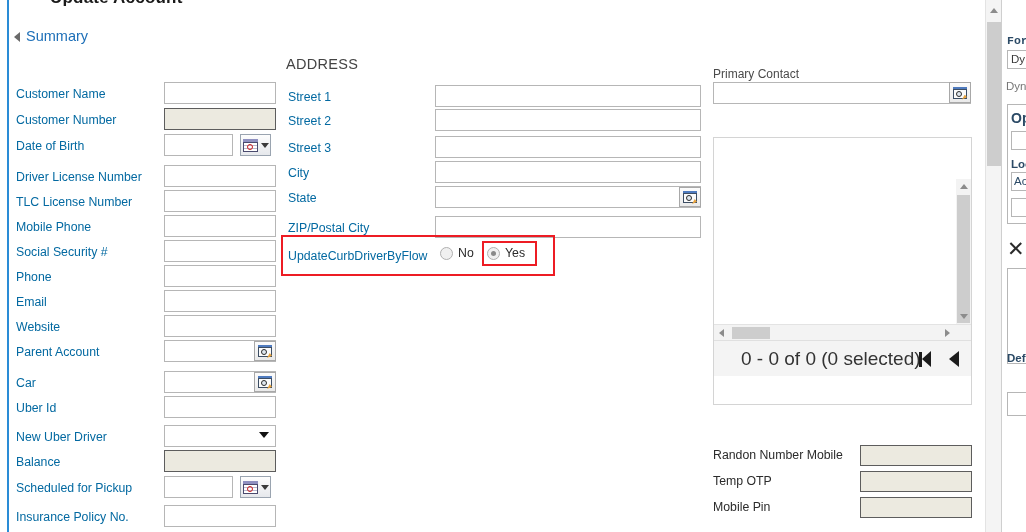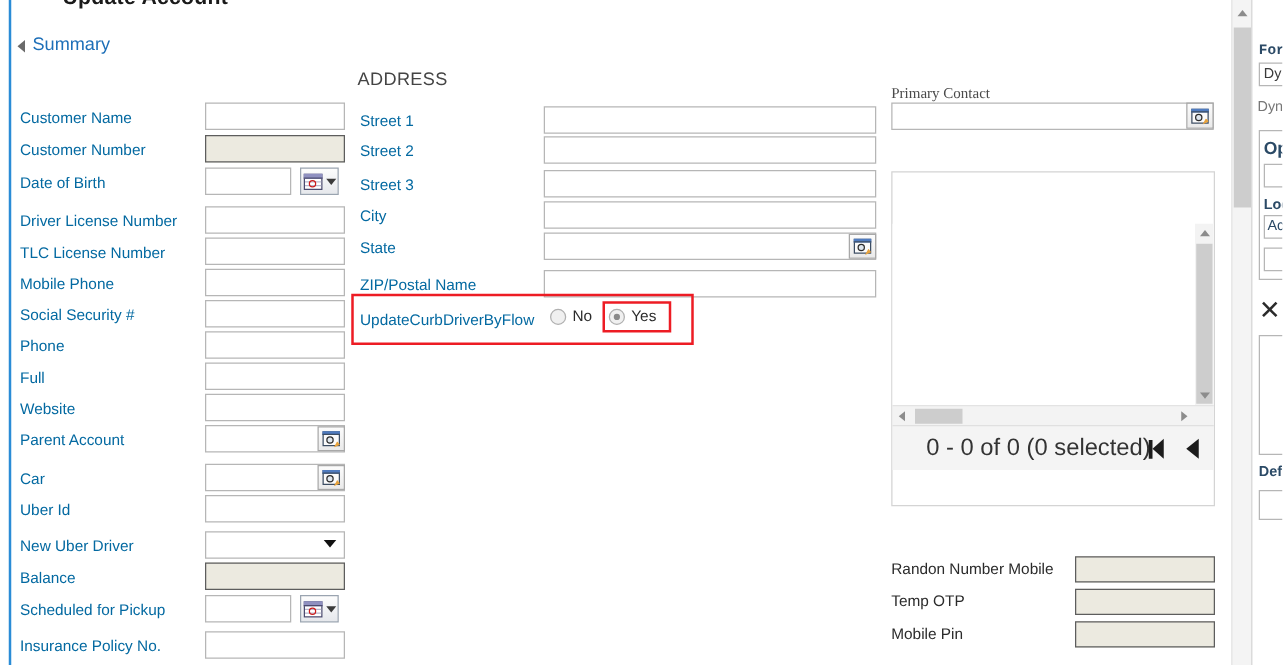--- a/index.html
+++ b/index.html
@@ -193,21 +193,21 @@
     content: "";
     position: absolute;
     left: 3px; top: 3px;
     width: 5px; height: 5px;
     border-radius: 50%;
     background: #8a8a8a;
   }
   .radio-lbl { font-size: 12.3px; color: #2b2b2b; }
 
   
-  #pc-label { position: absolute; left: 713px; top: 67px; font-size: 12px; color: #4a4a4a; font-family: Liberation Serif, serif; }
+  #pc-label { position: absolute; left: 713px; top: 67px; font-size: 12px; color: #4a4a4a; }
   #pc-input { position: absolute; left: 713px; top: 82px; width: 258px; height: 22px; background: #fff; border: 1px solid #b6b6b6; }
   #pc-lookup { position: absolute; left: 949px; top: 82px; width: 22px; height: 21px; }
 
   #grid {
     position: absolute;
     left: 713px; top: 137px;
     width: 259px; height: 268px;
     border: 1px solid #d4d4d4;
     background: #fff;
   }
@@ -364,21 +364,21 @@
       <div class="inp" style="left: 164px; top: 215px; width: 112px;"></div>
       <div class="fld" style="left: 16px; top: 242px;">
         <div class="lbl">Social Security #</div>
       </div>
       <div class="inp" style="left: 164px; top: 240px; width: 112px;"></div>
       <div class="fld" style="left: 16px; top: 267px;">
         <div class="lbl">Phone</div>
       </div>
       <div class="inp" style="left: 164px; top: 265px; width: 112px;"></div>
       <div class="fld" style="left: 16px; top: 292px;">
-        <div class="lbl">Full</div>
+        <div class="lbl">Email</div>
       </div>
       <div class="inp" style="left: 164px; top: 290px; width: 112px;"></div>
       <div class="fld" style="left: 16px; top: 317px;">
         <div class="lbl">Website</div>
       </div>
       <div class="inp" style="left: 164px; top: 315px; width: 112px;"></div>
       <div class="fld" style="left: 16px; top: 342px;">
         <div class="lbl">Parent Account</div>
       </div>
       <div class="inp" style="left: 164px; top: 340px; width: 112px;"></div>
@@ -458,21 +458,21 @@
       <div class="inp" style="left: 435px; top: 186px; width: 266px;"></div>
       <div class="lookupbtn" style="left: 679px; top: 187px;">
         <span class="mag">
           <span class="scr"></span>
           <span class="scrtop"></span>
           <span class="lens"></span>
           <span class="hand"></span>
         </span>
       </div>
       <div class="fld" style="left: 288px; top: 218px;">
-        <div class="lbl">ZIP/Postal Name</div>
+        <div class="lbl">ZIP/Postal City</div>
       </div>
       <div class="inp" style="left: 435px; top: 216px; width: 266px;"></div>
     </div>
 
   <div class="fld" style="left:288px; top:246px;">
     <div class="lbl">UpdateCurbDriverByFlow</div>
   </div>
   <div class="radio-wrap" style="left:440px; top:246px;">
     <div class="radio"></div>
     <div class="radio-lbl">No</div>
@@ -540,15 +540,15 @@
   <div class="sp-txt" style="left:4px; top:80px; color:#777;">Dyna</div>
   <div class="sp-box" style="left:5px; top:104px; width:44px; height:120px;"></div>
   <div class="sp-txt sp-bold" style="left:9px; top:110px; font-size:14px;">Op</div>
   <div class="sp-box" style="left:9px; top:131px; width:40px;"></div>
   <div class="sp-txt sp-bold" style="left:9px; top:158px;">Loc</div>
   <div class="sp-box" style="left:9px; top:172px; width:40px;"></div>
   <div class="sp-txt" style="left:12px; top:175px; color:#2b4a66;text-align:right;">Ac</div>
   <div class="sp-box" style="left:9px; top:198px; width:40px;"></div>
   <div id="sp-x">✕</div>
   <div class="sp-box" style="left:5px; top:268px; width:44px; height:96px;"></div>
-  <div class="sp-txt sp-bold" style="left:5px; top:372px;text-align:right;">Def</div>
+  <div class="sp-txt sp-bold" style="left:5px; top:352px;text-align:right;">Def</div>
   <div class="sp-box" style="left:5px; top:392px; width:44px; height:24px;"></div>
 </div>
 
 </body></html>

